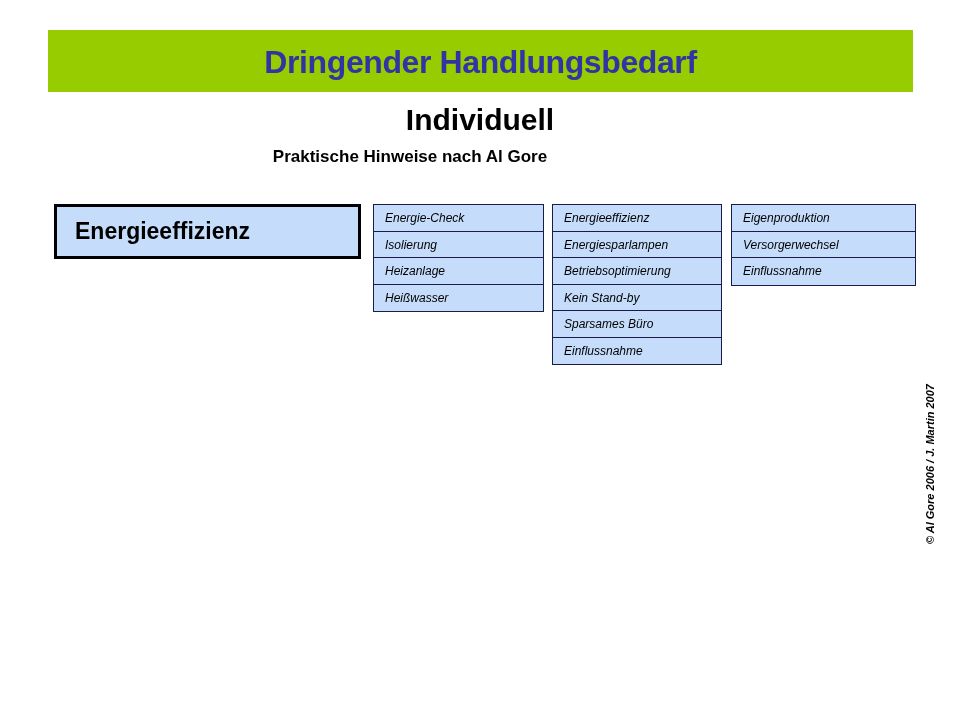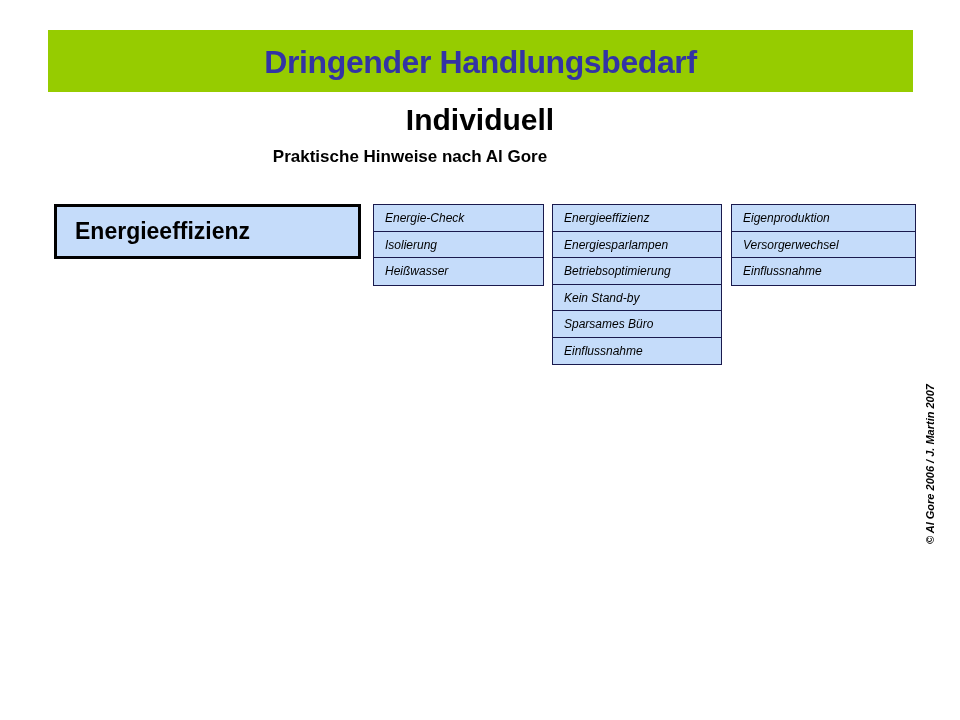--- a/index.html
+++ b/index.html
@@ -162,20 +162,21 @@
 
   <div class="subtitle-sub">Praktische Hinweise nach Al Gore</div>
 
   <div class="category-box">
     <div class="category-label">Energieeffizienz</div>
   </div>
 
   <div class="item-column col-1">
       <div class="item-cell">Energie-Check</div>
       <div class="item-cell">Isolierung</div>
+      <div class="item-cell">Heizanlage</div>
       <div class="item-cell">Heißwasser</div>
     </div>
   <div class="item-column col-2">
       <div class="item-cell">Energieeffizienz</div>
       <div class="item-cell">Energiesparlampen</div>
       <div class="item-cell">Betriebsoptimierung</div>
       <div class="item-cell">Kein Stand-by</div>
       <div class="item-cell">Sparsames Büro</div>
       <div class="item-cell">Einflussnahme</div>
     </div>

